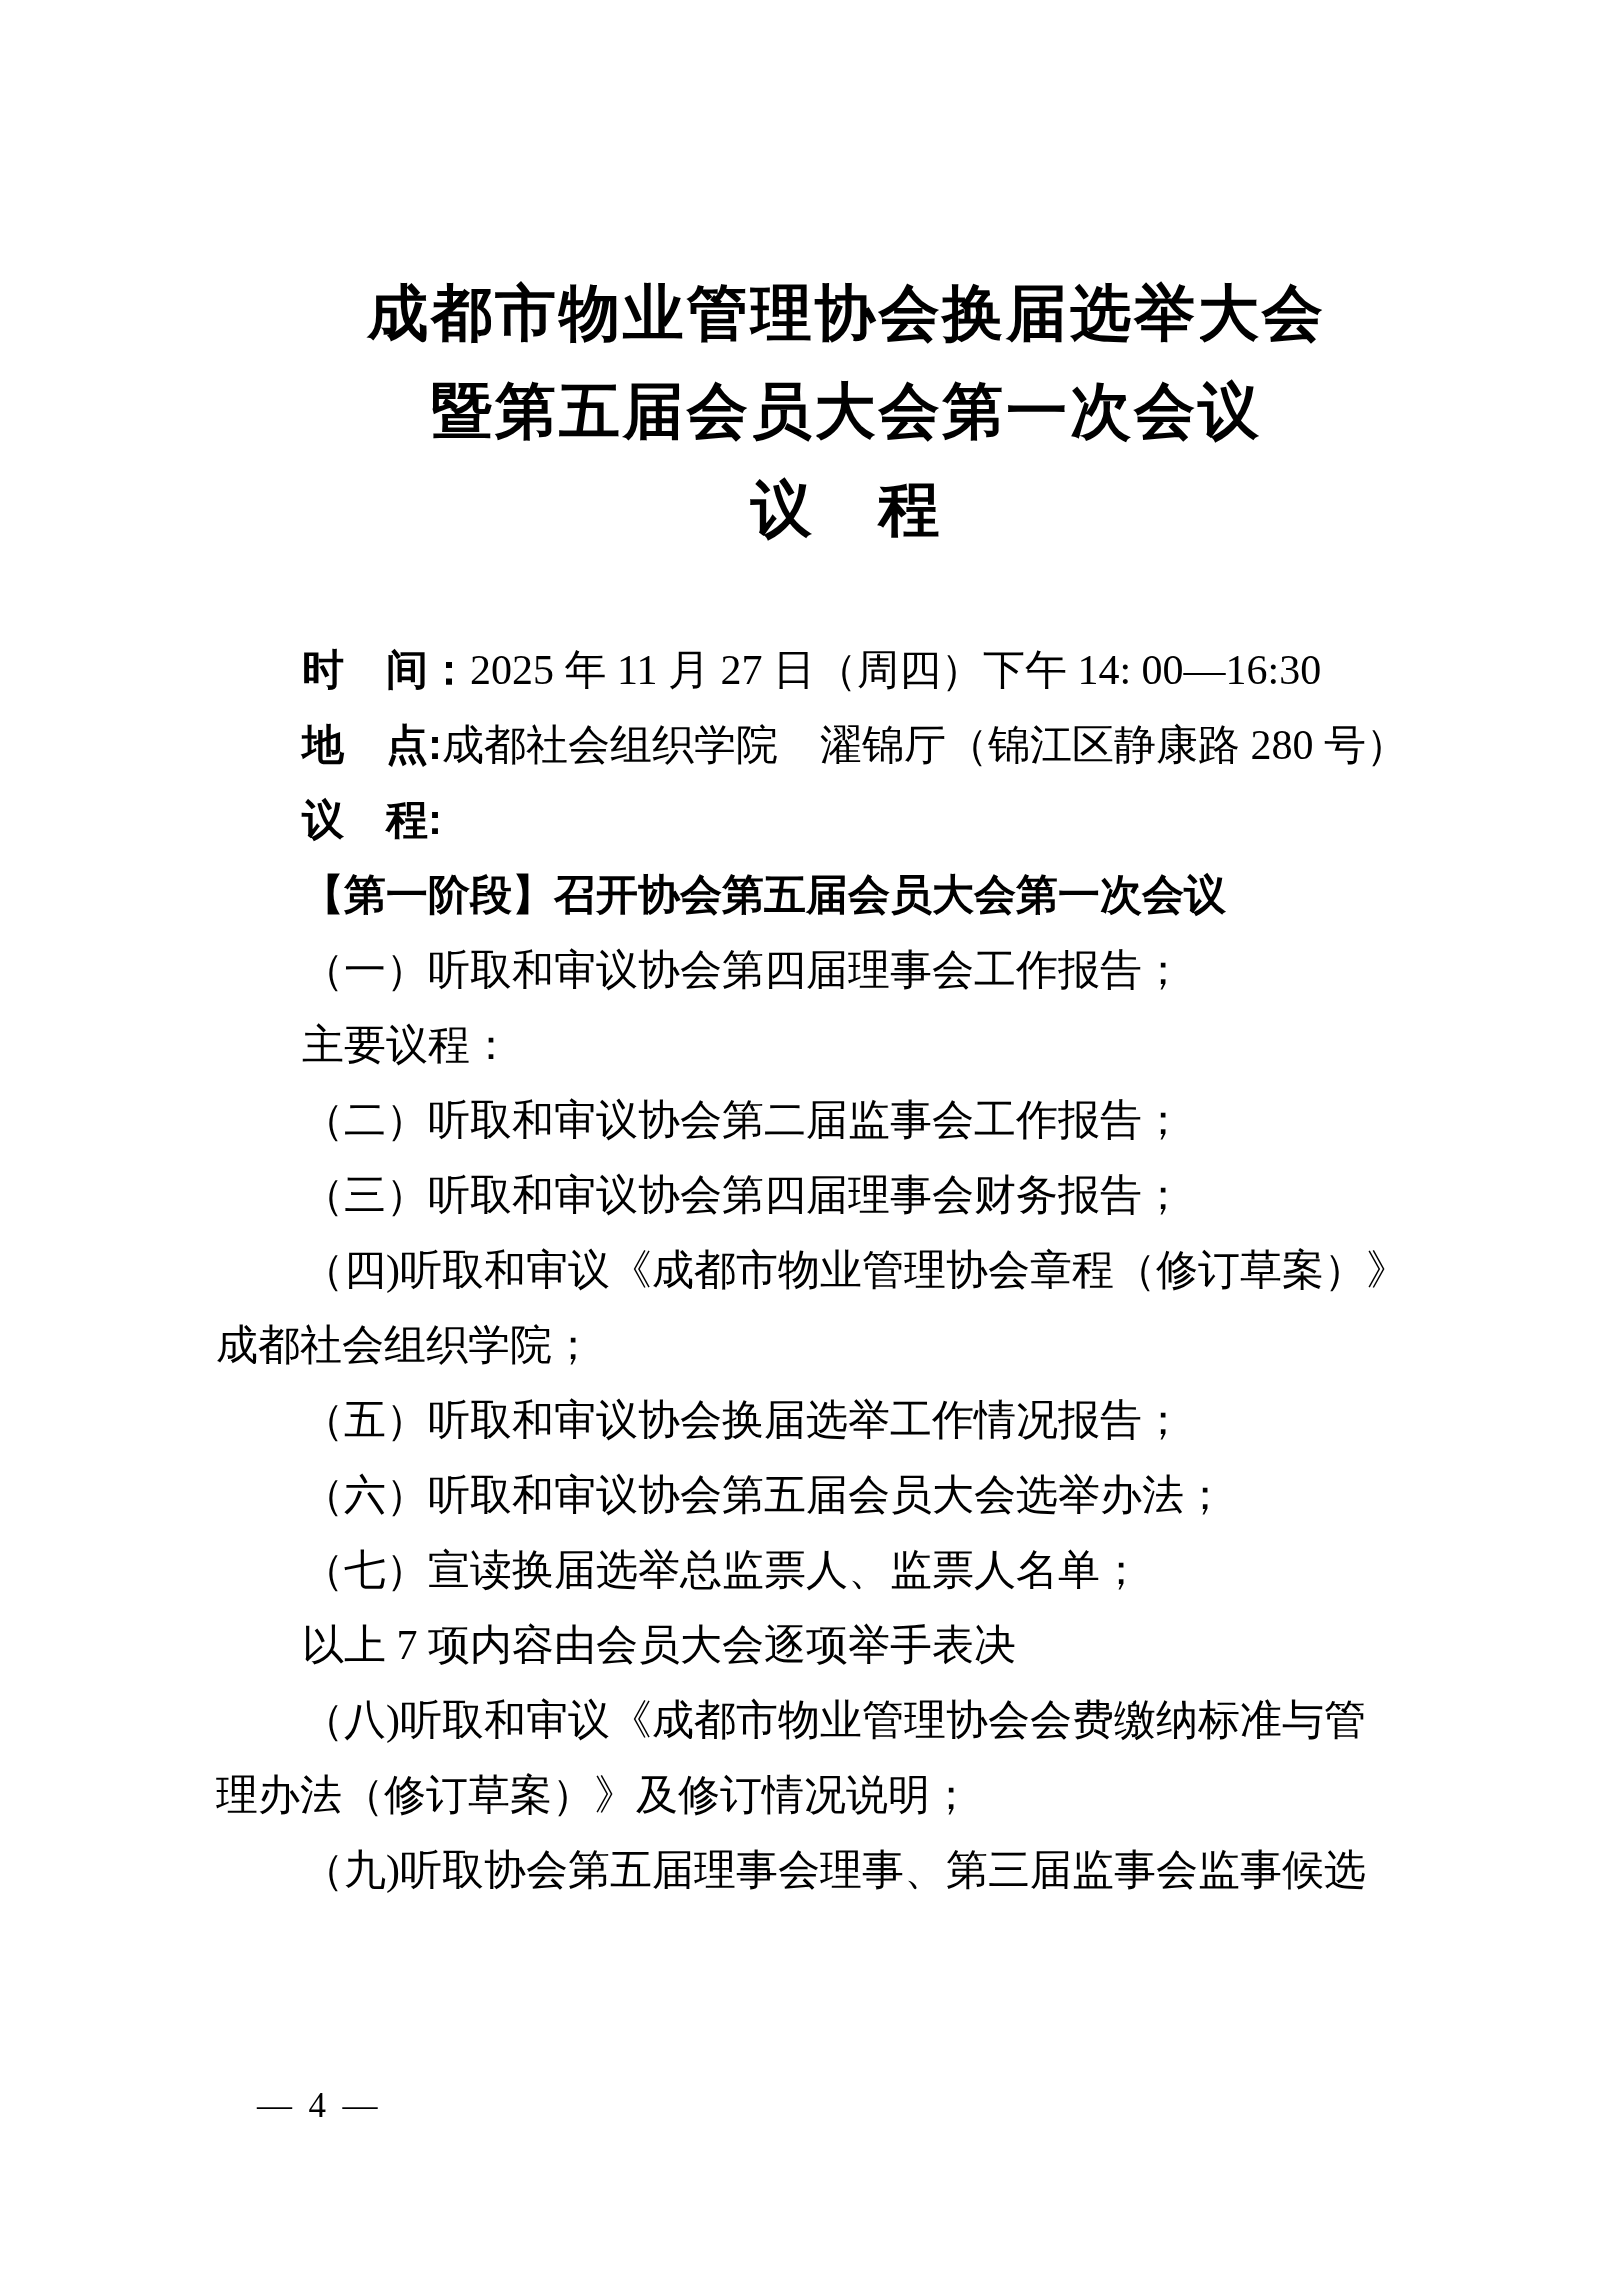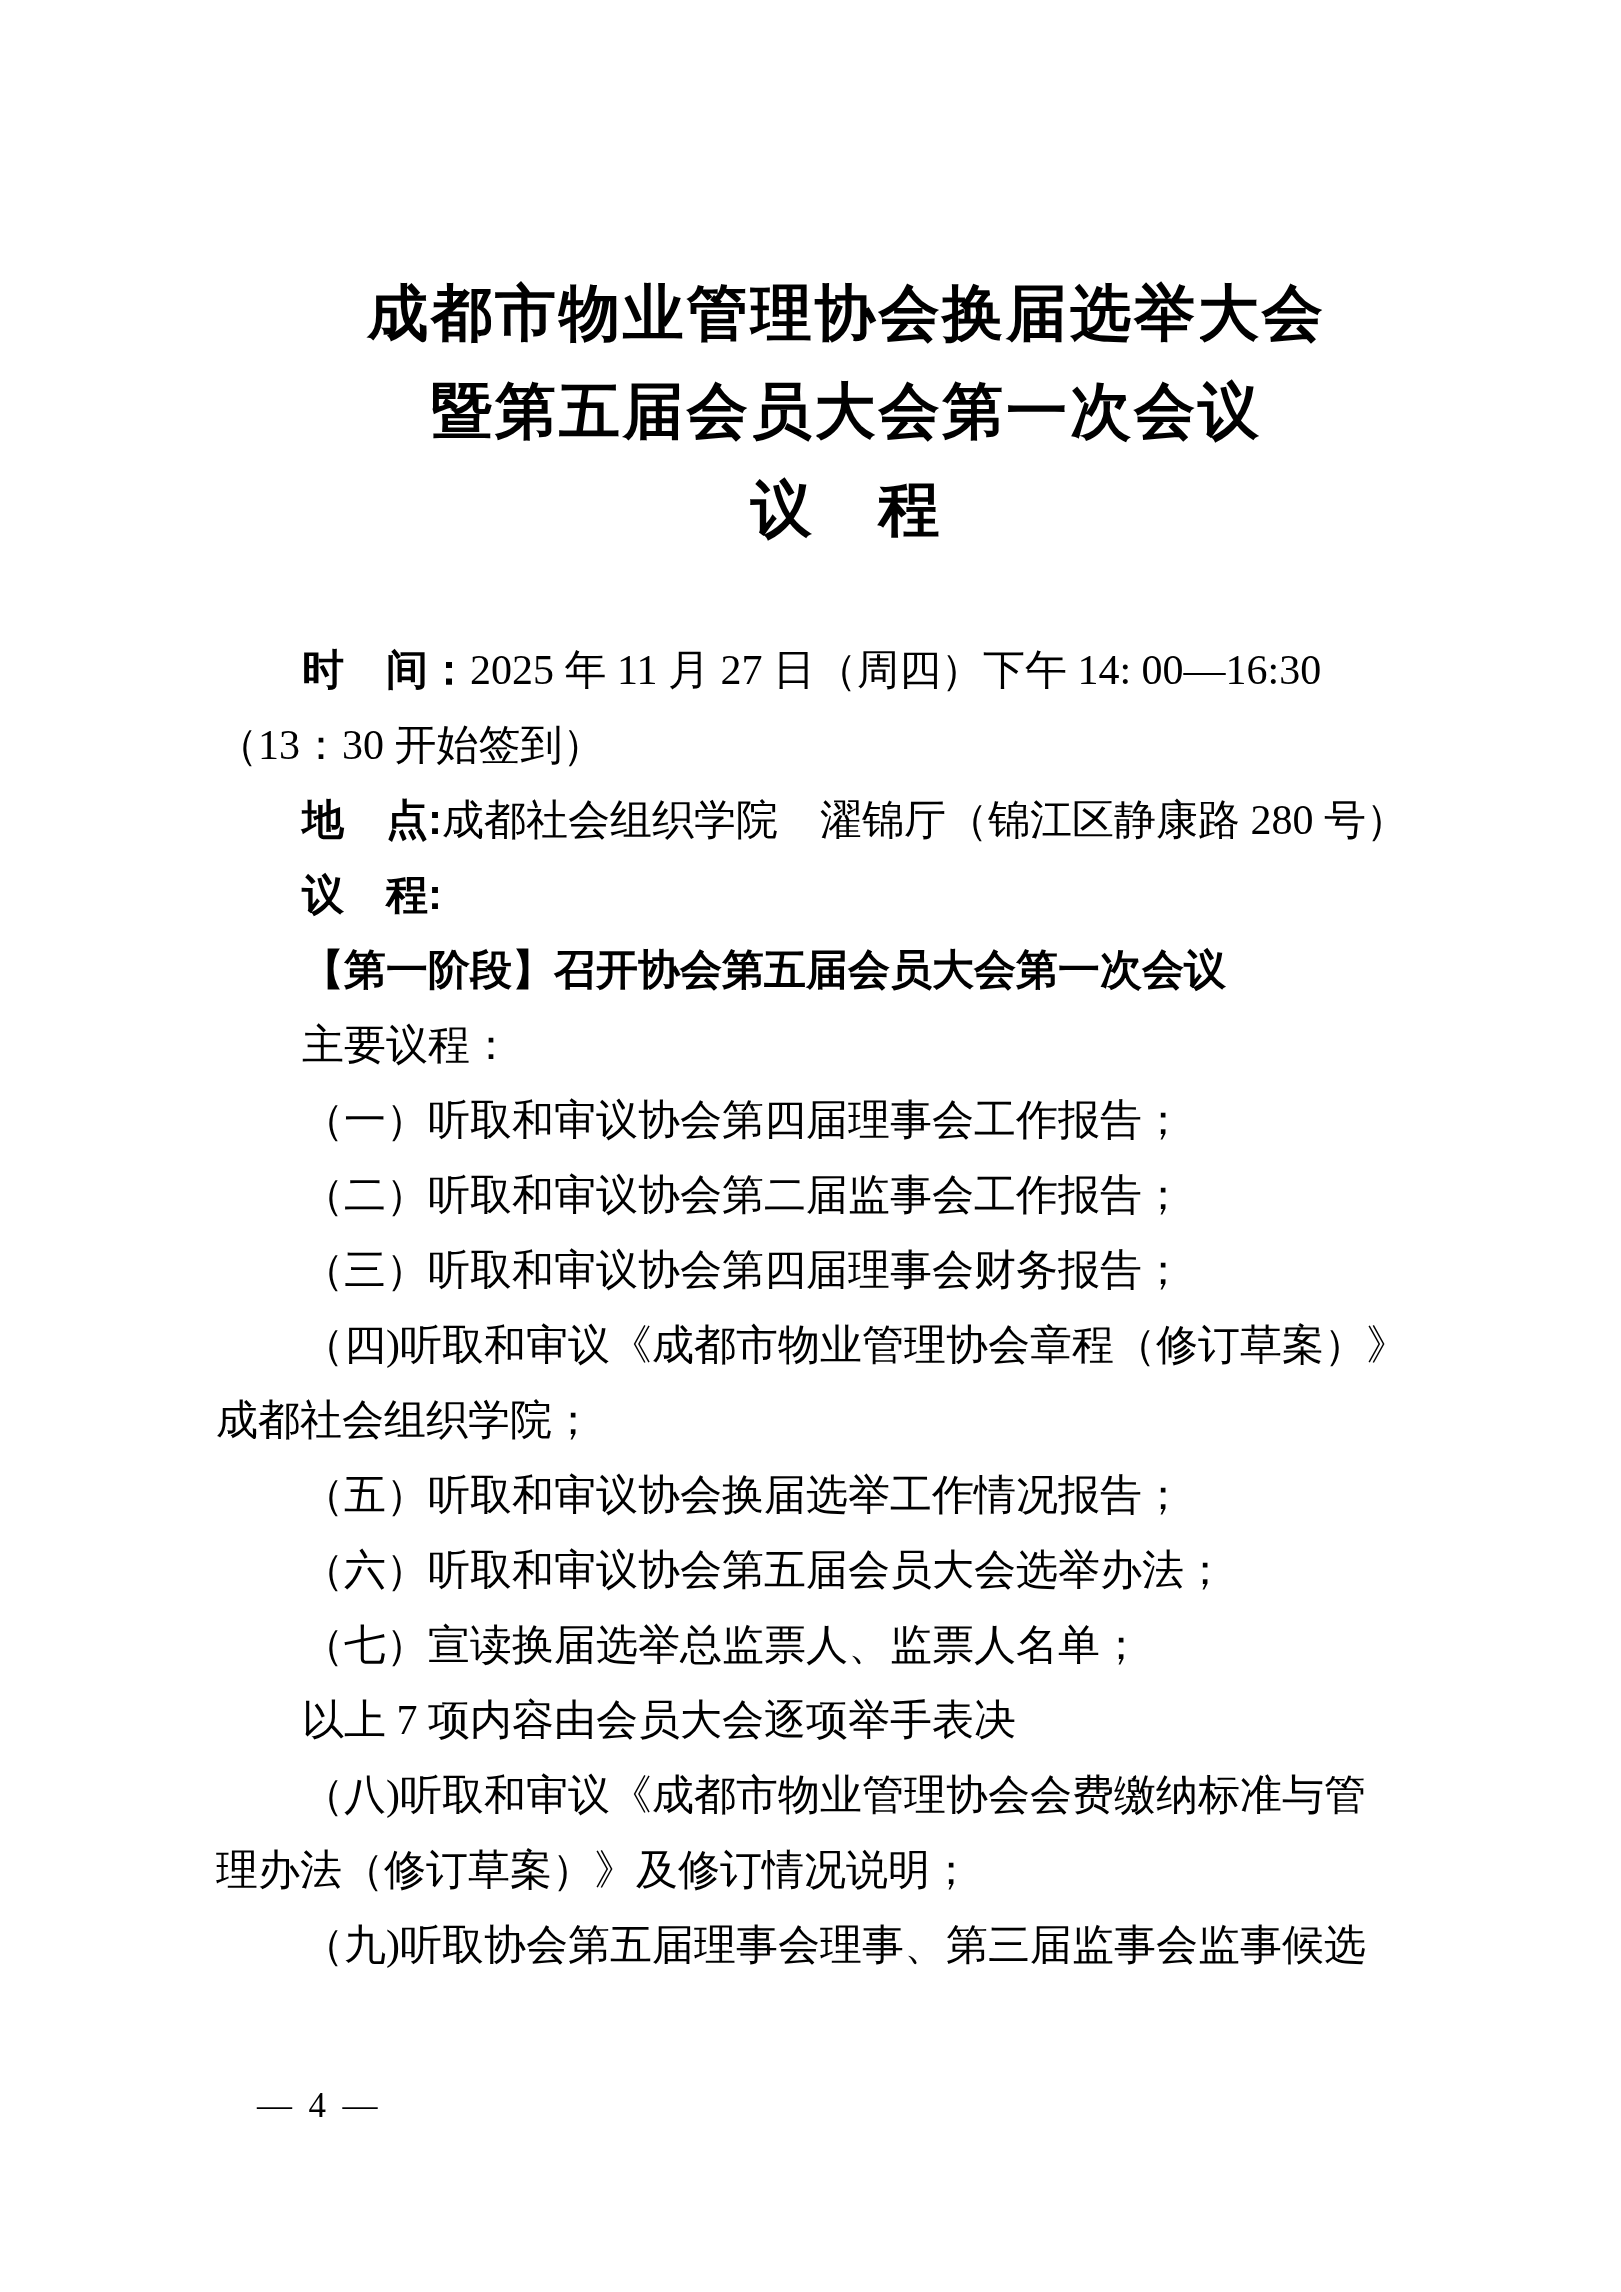--- a/index.html
+++ b/index.html
@@ -73,26 +73,25 @@
 <div class="page">
 
   <div class="title-block">
     <div class="title-line">成都市物业管理协会换届选举大会</div>
     <div class="title-line">暨第五届会员大会第一次会议</div>
     <div class="title-line">议　程</div>
   </div>
 
   <div class="body-block" id="body-block">
       <div class="body-line indent"><span class="run-label">时　间：</span><span class="run-normal">2025 年 11 月 27 日（周四）下午 14: 00—16:30</span></div>
-      <div class="body-line"><span class="run-normal">（13：30 开始签到）</span></div>
       <div class="body-line indent"><span class="run-label">地　点:</span><span class="run-normal">成都社会组织学院　濯锦厅（锦江区静康路 280 号）</span></div>
       <div class="body-line indent"><span class="run-label">议　程:</span></div>
       <div class="body-line indent"><span class="run-stage">【第一阶段】召开协会第五届会员大会第一次会议</span></div>
+      <div class="body-line indent"><span class="run-normal">（一）听取和审议协会第四届理事会工作报告；</span></div>
       <div class="body-line indent"><span class="run-normal">主要议程：</span></div>
-      <div class="body-line indent"><span class="run-normal">（一）听取和审议协会第四届理事会工作报告；</span></div>
       <div class="body-line indent"><span class="run-normal">（二）听取和审议协会第二届监事会工作报告；</span></div>
       <div class="body-line indent"><span class="run-normal">（三）听取和审议协会第四届理事会财务报告；</span></div>
       <div class="body-line indent"><span class="run-normal">（四)听取和审议《成都市物业管理协会章程（修订草案）》</span></div>
       <div class="body-line"><span class="run-normal">成都社会组织学院；</span></div>
       <div class="body-line indent"><span class="run-normal">（五）听取和审议协会换届选举工作情况报告；</span></div>
       <div class="body-line indent"><span class="run-normal">（六）听取和审议协会第五届会员大会选举办法；</span></div>
       <div class="body-line indent"><span class="run-normal">（七）宣读换届选举总监票人、监票人名单；</span></div>
       <div class="body-line indent"><span class="run-normal">以上 7 项内容由会员大会逐项举手表决</span></div>
       <div class="body-line indent"><span class="run-normal">（八)听取和审议《成都市物业管理协会会费缴纳标准与管</span></div>
       <div class="body-line"><span class="run-normal">理办法（修订草案）》及修订情况说明；</span></div>

